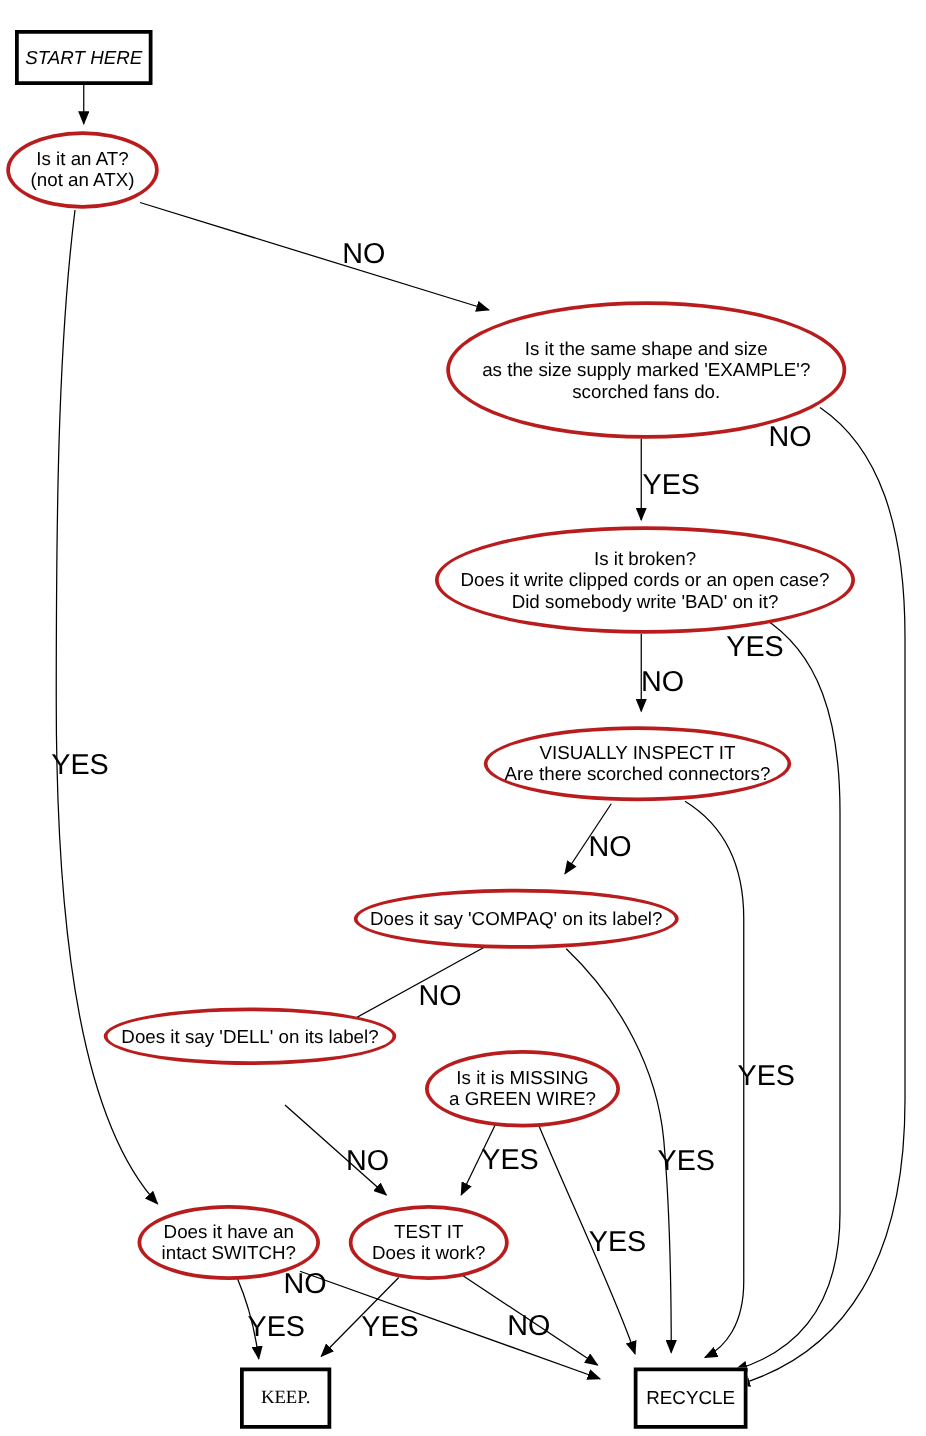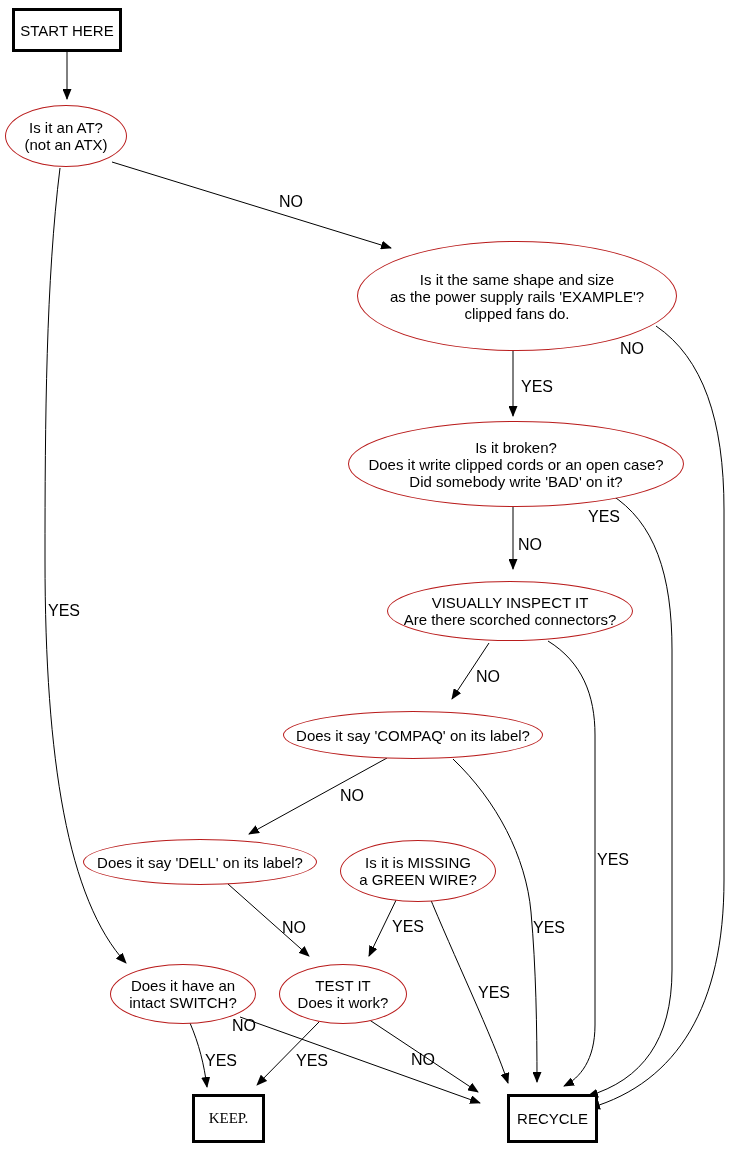--- a/index.html
+++ b/index.html
@@ -15,26 +15,26 @@
   #edges path{stroke:#000000;stroke-width:1;fill:none;}
   .node{
     position:absolute;
     display:flex;flex-direction:column;
     align-items:center;justify-content:center;
     text-align:center;
     font-size:15px;line-height:17px;
     background:#ffffff;
     box-sizing:border-box;
   }
-  .ellipse{border:1px solid #b91c1c;border-radius:50%;}
+  .ellipse{border:3px solid #b91c1c;border-radius:50%;}
   .box{border:3px solid #000000;}
   .edge-label{
     position:absolute;
     transform:translate(-50%,-50%);
-    font-size:16px;line-height:18px;
+    font-size:23px;line-height:18px;
     white-space:nowrap;
   }
 </style>
 </head>
 <body>
 
 <div id="canvas">
 
   <svg id="edges" viewBox="0 0 741 1149" xmlns="http://www.w3.org/2000/svg">
     <defs>
@@ -55,51 +55,51 @@
     <path marker-end="url(#arr)" d="M 453,759 C 497,801 526,857 531,912 C 536,968 537,1028 537,1082"></path>
     <path marker-end="url(#arr)" d="M 228,884 L 309,956"></path>
     <path marker-end="url(#arr)" d="M 400,892 L 369,956"></path>
     <path marker-end="url(#arr)" d="M 428,893 C 452,952 494,1040 508,1083"></path>
     <path marker-end="url(#arr)" d="M 190,1023 C 199,1044 204,1064 207,1087"></path>
     <path marker-end="url(#arr)" d="M 240,1017 L 480,1103"></path>
     <path marker-end="url(#arr)" d="M 319,1022 L 257,1085"></path>
     <path marker-end="url(#arr)" d="M 368,1019 L 478,1092"></path>
   </svg>
 
-  <div class="node box" style="left:12px;top:8px;width:110px;height:44px;">
+  <div class="node box" style="left:12px;top:24px;width:110px;height:44px;font-style:italic;">
     <div>START HERE</div>
   </div>
 
   <div class="node ellipse" style="left:5px;top:105px;width:122px;height:62px;">
     <div>Is it an AT?</div>
     <div>(not an ATX)</div>
   </div>
 
   <div class="node ellipse" style="left:357px;top:241px;width:320px;height:110px;">
     <div>Is it the same shape and size</div>
-    <div>as the power supply rails 'EXAMPLE'?</div>
-    <div>clipped fans do.</div>
+    <div>as the size supply marked 'EXAMPLE'?</div>
+    <div>scorched fans do.</div>
   </div>
 
   <div class="node ellipse" style="left:348px;top:421px;width:336px;height:86px;">
     <div>Is it broken?</div>
     <div>Does it write clipped cords or an open case?</div>
     <div>Did somebody write 'BAD' on it?</div>
   </div>
 
   <div class="node ellipse" style="left:387px;top:581px;width:246px;height:60px;">
     <div>VISUALLY INSPECT IT</div>
     <div>Are there scorched connectors?</div>
   </div>
 
   <div class="node ellipse" style="left:283px;top:711px;width:260px;height:48px;">
     <div>Does it say 'COMPAQ' on its label?</div>
   </div>
 
-  <div class="node ellipse" style="left:83px;top:839px;width:234px;height:46px;">
+  <div class="node ellipse" style="left:83px;top:806px;width:234px;height:46px;">
     <div>Does it say 'DELL' on its label?</div>
   </div>
 
   <div class="node ellipse" style="left:340px;top:840px;width:156px;height:62px;">
     <div>Is it is MISSING</div>
     <div>a GREEN WIRE?</div>
   </div>
 
   <div class="node ellipse" style="left:110px;top:964px;width:146px;height:60px;">
     <div>Does it have an</div>

